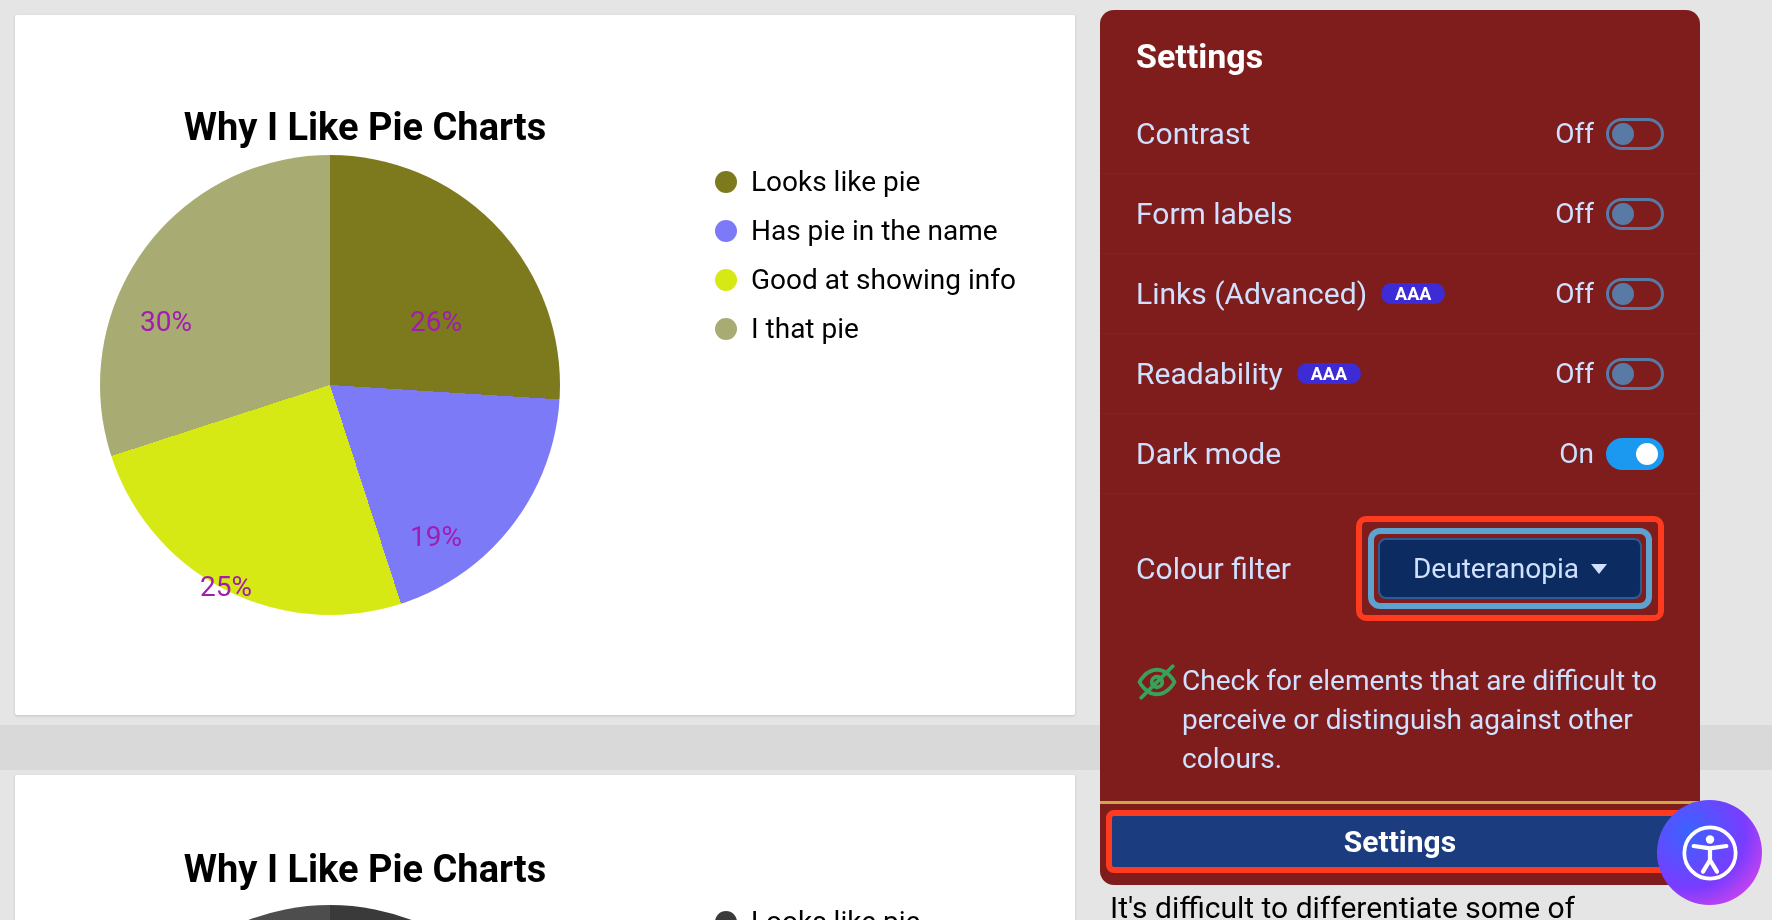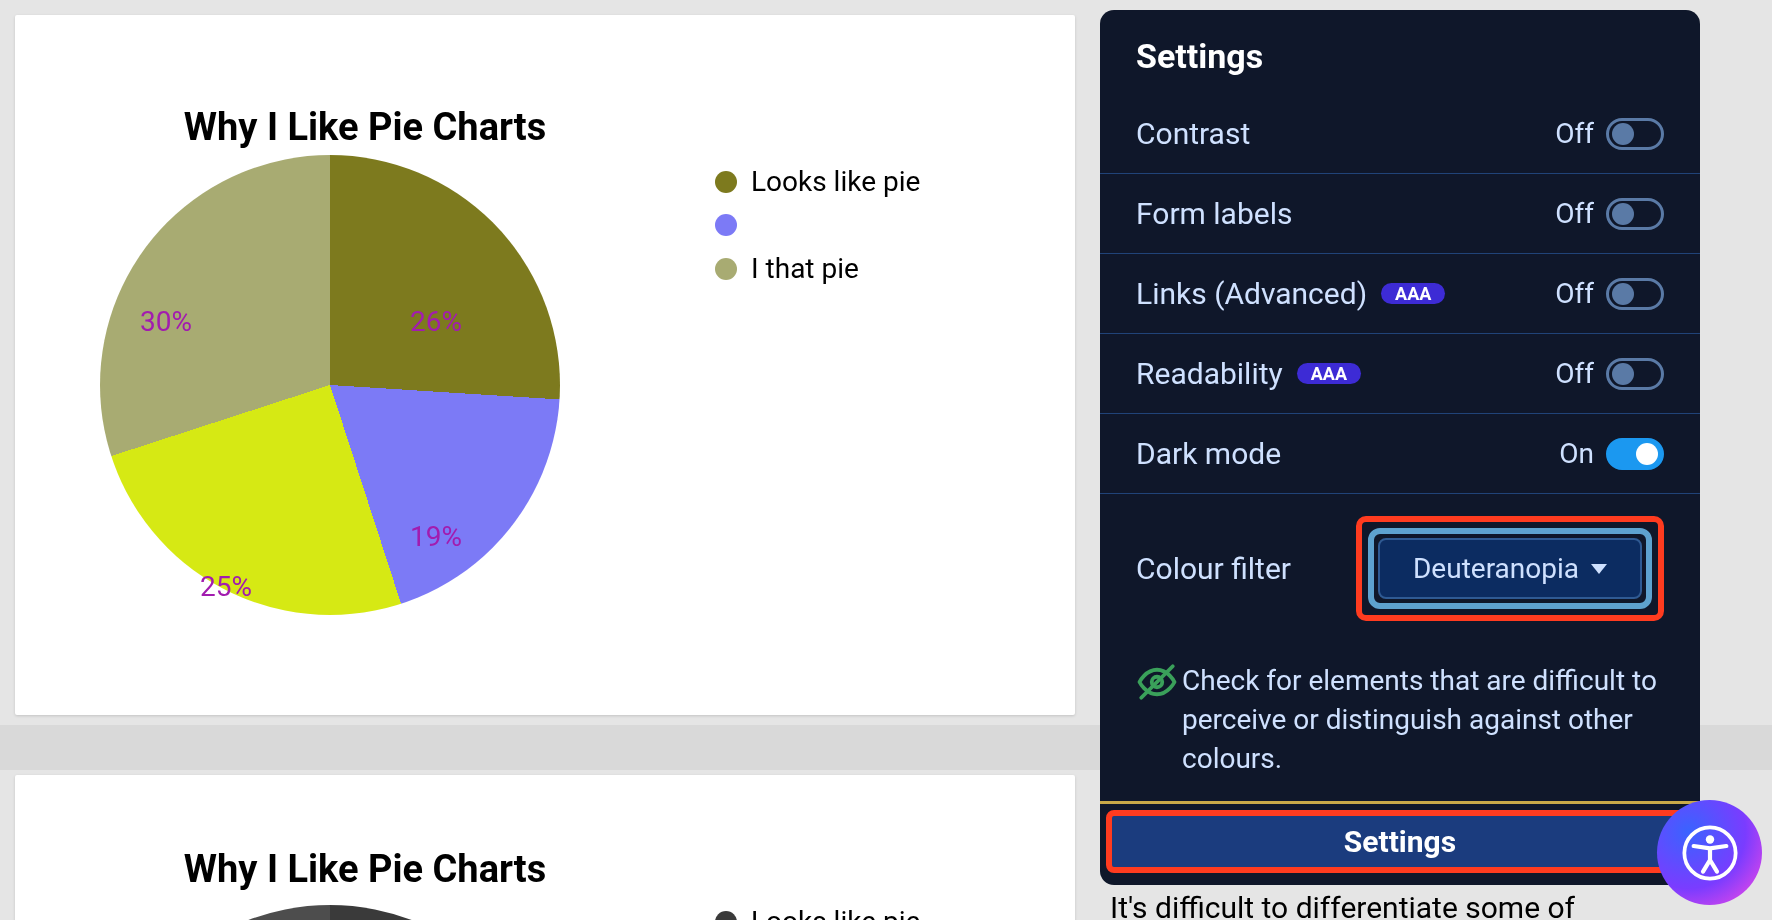--- a/index.html
+++ b/index.html
@@ -116,21 +116,21 @@
     flex-direction: column;
     gap: 16px;
   }
 
   
   .popover {
     position: absolute;
     top: 10px;
     left: 1100px;
     width: 600px;
-    background: #0f172a;
+    background: #7f1d1d;
     border-radius: 14px;
     color: #cfe1ff;
     padding: 0 0 6px 0;
     box-sizing: border-box;
     z-index: 10;
   }
   .popover-header {
     font-size: 34px;
     font-weight: 700;
     color: #ffffff;
@@ -301,20 +301,25 @@
     <span class="slice-label" style="left:40px;  top:150px;">30%</span>
   </div>
 
   <div class="legend">
     <div class="legend-row">
       <span class="swatch" id="sw0" style="background: rgb(125, 122, 30);"></span>
       <span>Looks like pie</span>
     </div>
     <div class="legend-row">
       <span class="swatch" id="sw1" style="background: rgb(124, 122, 246);"></span>
+      <span>Has pie in the name</span>
+    </div>
+    <div class="legend-row">
+      <span class="swatch" id="sw2" style="background: rgb(214, 233, 20);"></span>
+      <span>Good at showing info</span>
     </div>
     <div class="legend-row">
       <span class="swatch" id="sw3" style="background: rgb(168, 171, 114);"></span>
       <span>I that pie</span>
     </div>
   </div>
 </div>
 
 <div class="band"></div>
 

